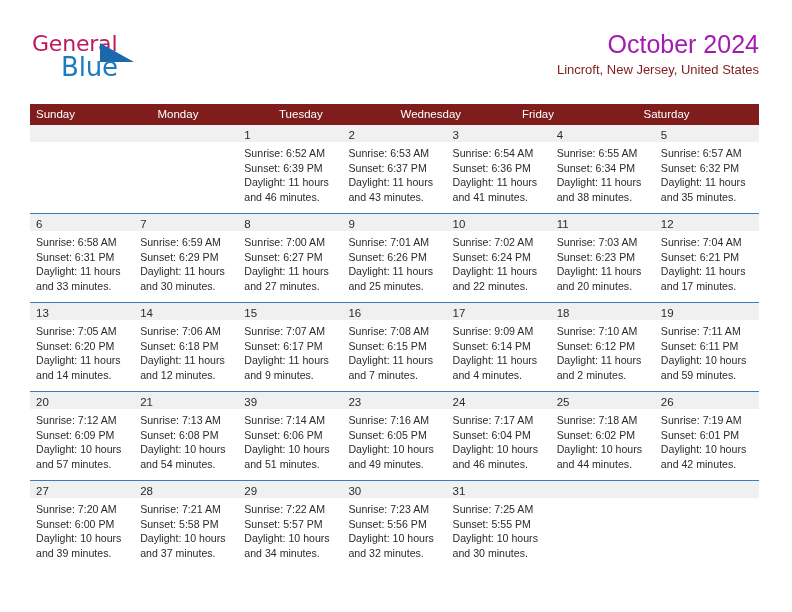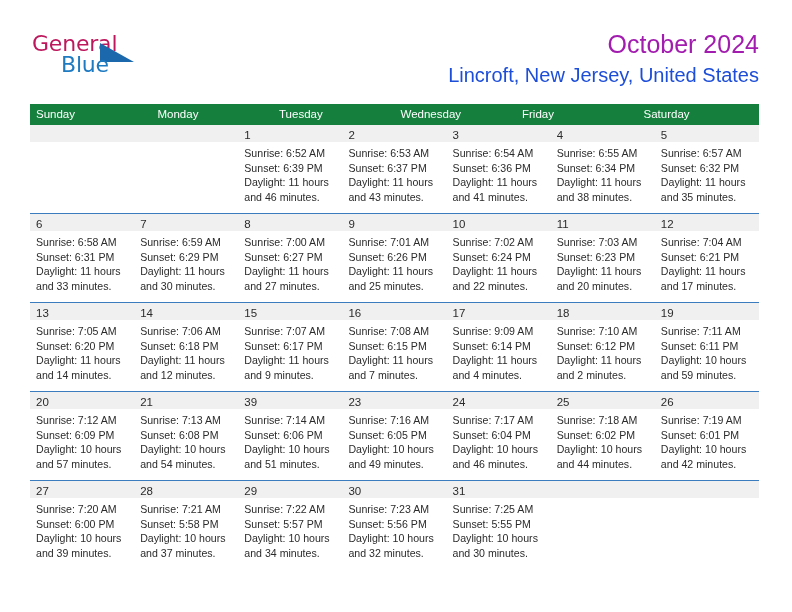--- a/index.html
+++ b/index.html
@@ -42,21 +42,21 @@
     top: 0px;
     font-size: 22px;
     letter-spacing: -0.2px;
     color: #be185d;
     font-family: "DejaVu Sans", sans-serif;
   }
   .logo-blue {
     position: absolute;
     left: 31px;
     top: 21px;
-    font-size: 22px;
+    font-size: 26px;
     letter-spacing: -0.2px;
     color: #1f7bc1;
     font-family: "DejaVu Sans", sans-serif;
   }
   .logo-tri {
     position: absolute;
     left: 70px;
     top: 12px;
     width: 0;
     height: 0;
@@ -69,37 +69,36 @@
     top: 0;
     text-align: right;
   }
   .cal-title {
     font-size: 25px;
     color: #a21caf;
     line-height: 32px;
     white-space: nowrap;
   }
   .cal-subtitle {
-    font-size: 20px;
-    color: #1d4ed8;
+    font-size: 13px;
+    color: #7f1d1d;
     line-height: 20px;
-    margin-top: 5px;
     white-space: nowrap;
   }
 
   
   .calendar {
     position: absolute;
     left: 30px;
     top: 104px;
     width: 729px;
   }
   .weekday-row {
     display: flex;
-    background: #15803d;
+    background: #7f1d1d;
     height: 21px;
   }
   .weekday {
     flex: 1 1 0;
     font-size: 11.5px;
     color: #ffffff;
     line-height: 21px;
     padding-left: 6px;
     box-sizing: border-box;
     overflow: hidden;

